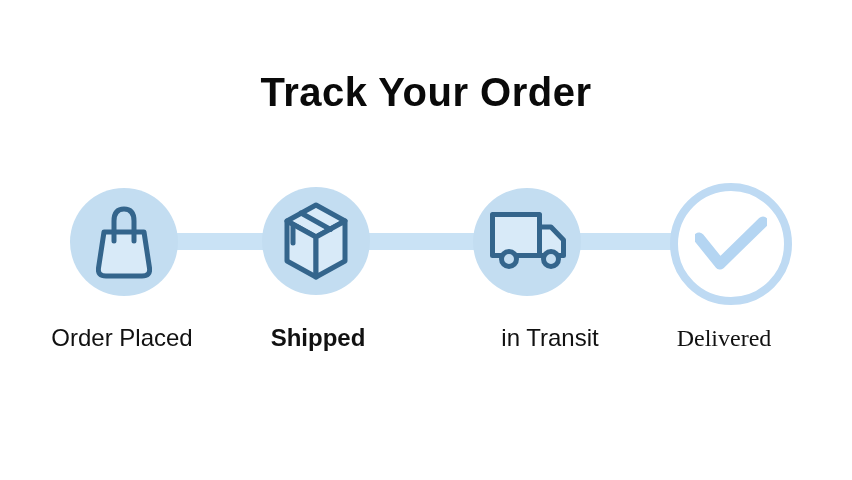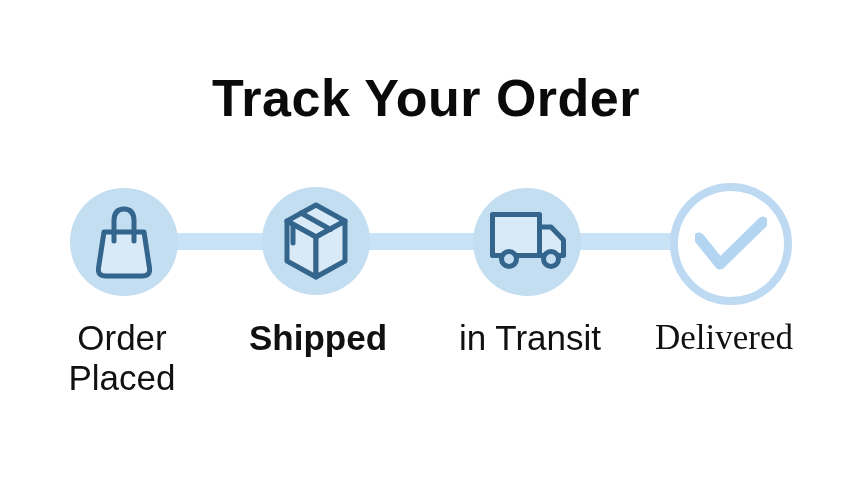--- a/index.html
+++ b/index.html
@@ -21,21 +21,21 @@
     width: 852px;
     height: 480px;
     background: var(--background);
   }
   .title {
     position: absolute;
     left: 0; right: 0;
     top: 70px;
     text-align: center;
     font-weight: bold;
-    font-size: 52px;
+    font-size: 40px;
     line-height: 1.1;
     color: var(--title-color);
     letter-spacing: 0.5px;
   }
   .connector {
     position: absolute;
     left: 124px;
     top: 233px;
     width: 607px;
     height: 17px;
@@ -62,28 +62,28 @@
   }
   .c3 svg { transform: translateX(4px); }
   .icon-face { stroke: var(--icon-stroke); fill: var(--icon-fill); stroke-width: 5; stroke-linejoin: round; }
   .icon-line { stroke: var(--icon-stroke); fill: none; stroke-width: 5; stroke-linecap: round; stroke-linejoin: round; }
   .icon-wheel { stroke: var(--icon-stroke); fill: var(--circle-fill); stroke-width: 5; }
   .checkmark-path { stroke: var(--delivered-check); fill: none; stroke-width: 11; stroke-linecap: round; stroke-linejoin: round; }
   .step-label {
     position: absolute;
     top: 318px;
     text-align: center;
-    font-size: 35px;
+    font-size: 24px;
     line-height: 40px;
     color: var(--label-color);
     white-space: nowrap;
   }
   .l1 { left: 42px;  width: 160px; white-space: normal; }
   .l2 { left: 208px; width: 220px; font-weight: bold; }
-  .l3 { left: 420px; width: 220px; }
+  .l3 { left: 440px; width: 220px; }
   .l4 { left: 614px; width: 220px; font-family: Liberation Serif, serif; }
 </style>
 </head>
 <body>
 
 <div class="stage">
 
   <h1 class="title">Track Your Order</h1>
 
   <div class="connector"></div>

